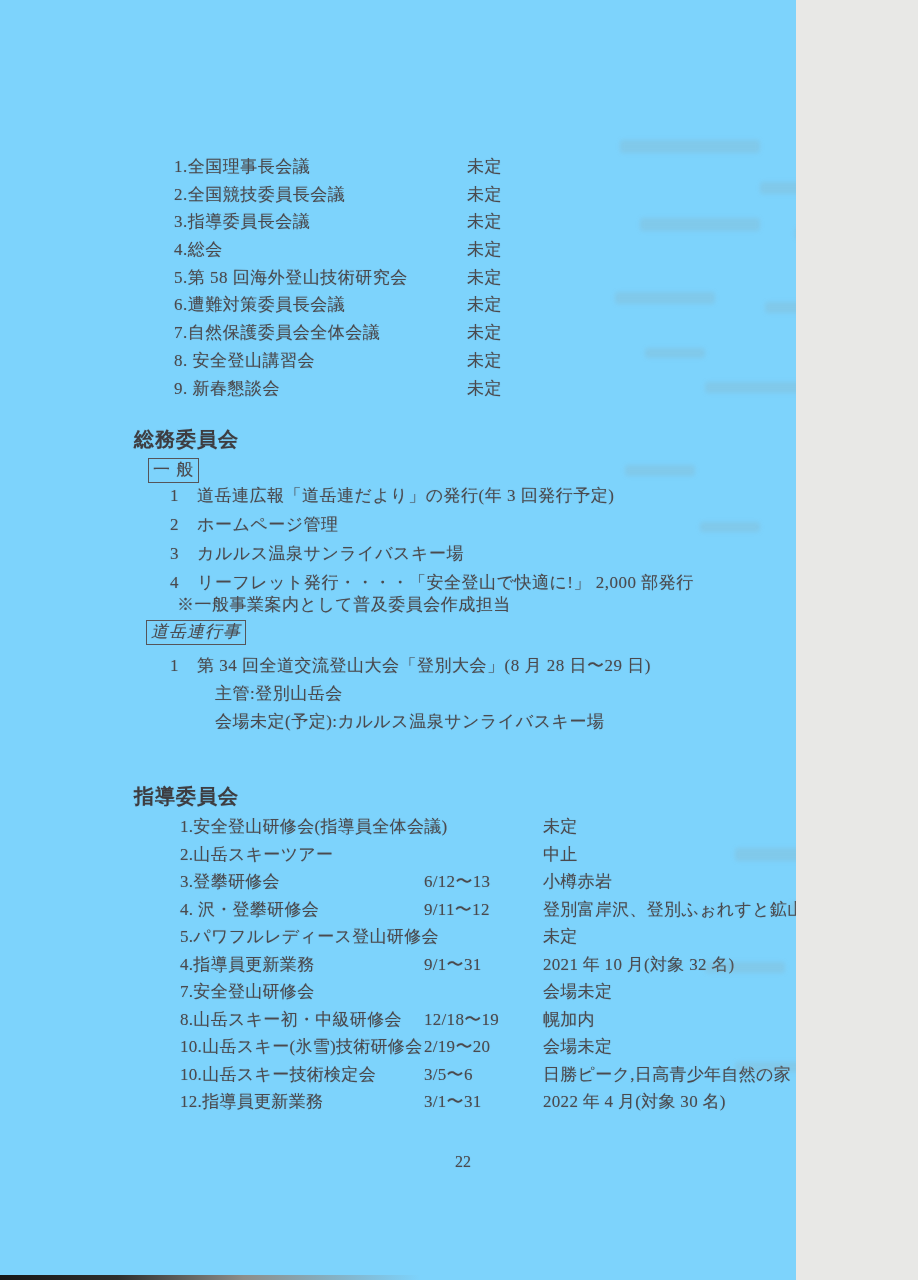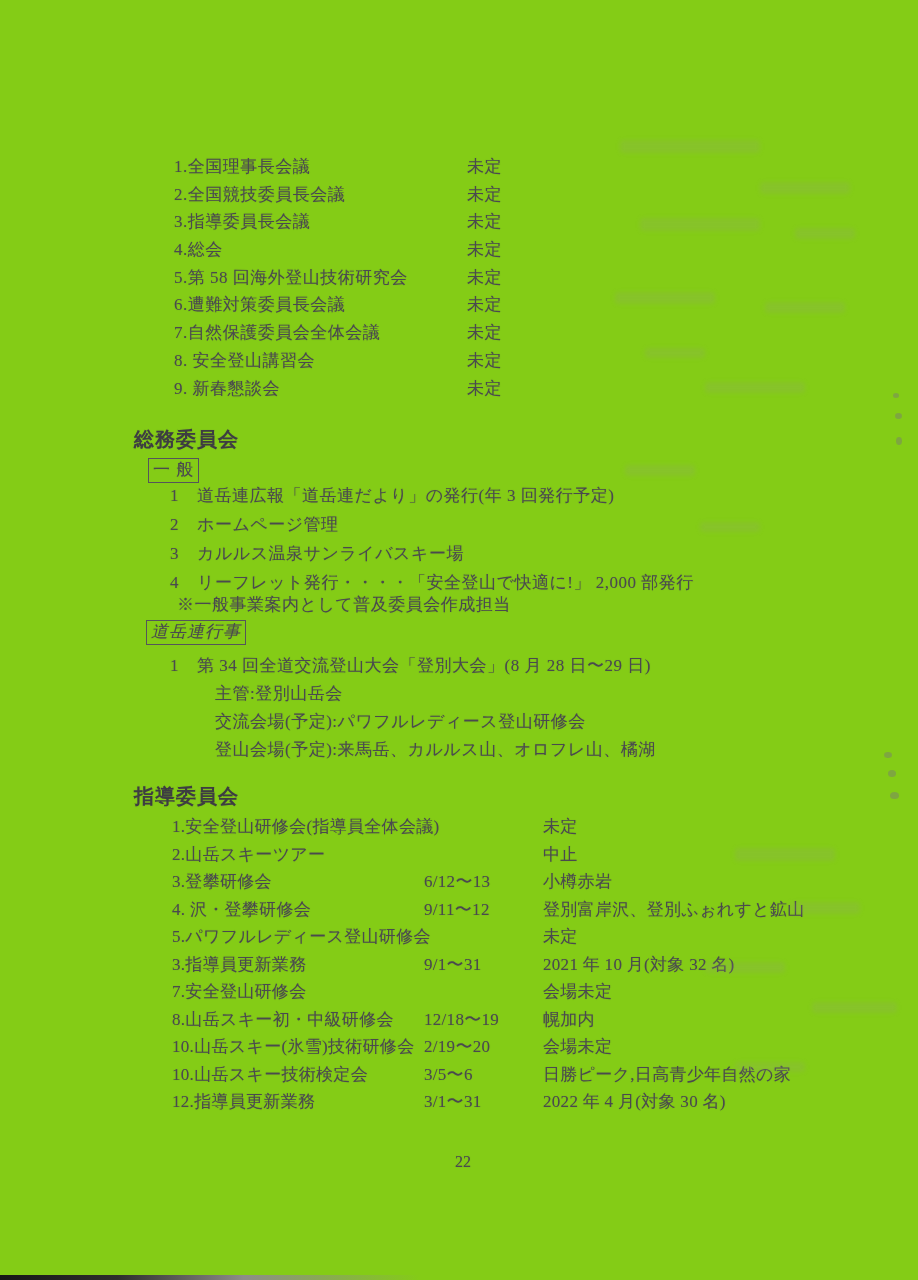--- a/index.html
+++ b/index.html
@@ -1,19 +1,19 @@
 <!DOCTYPE html>
 <html><head>
 <meta charset="utf-8">
 <style>
   html,body{margin:0;padding:0;background:#e8e8e6;}
   .page{
     position:relative;
-    width:918px;height:1280px;
-    background:#84cc16;
+    width:796px;height:1280px;
+    background:#7dd3fc;
     overflow:hidden;
     font-family:"Liberation Serif", serif;
     color:#4a4a4e;
     text-shadow:0 0 1px rgba(80,80,85,0.35);
     font-size:17px;
   }
   .abs{position:absolute;}
   .section-heading{
     font-family:"Liberation Sans", sans-serif;
     font-weight:bold;
@@ -43,21 +43,21 @@
   .rowB .txt{position:absolute;left:27px;white-space:nowrap;}
   .noteB{left:177px;top:593px;line-height:24px;letter-spacing:0.5px;white-space:nowrap;}
   .eventLine{left:170px;top:652px;width:700px;height:28px;line-height:28px;letter-spacing:0.5px;}
   .eventLine .no{position:absolute;left:0;}
   .eventLine .txt{position:absolute;left:27px;white-space:nowrap;}
   .detailsB{left:215px;top:680px;width:640px;}
   .rowD{height:28px;line-height:28px;letter-spacing:0.5px;white-space:nowrap;}
   
   .listC{left:172px;top:813px;width:720px;}
   .rowC{position:relative;height:27.5px;line-height:27.5px;letter-spacing:0.3px;}
-  .rowC .lbl{position:absolute;left:0;white-space:nowrap;text-align:center;}
+  .rowC .lbl{position:absolute;left:8px;white-space:nowrap;text-align:center;}
   .rowC .dt{position:absolute;left:252px;width:105px;text-align:left;white-space:nowrap;}
   .rowC .pl{position:absolute;left:371px;white-space:nowrap;}
   
   .pageno{left:448px;top:1150px;width:30px;text-align:center;font-size:16px;line-height:24px;}
   
   .ghost{position:absolute;background:rgba(150,150,145,0.16);filter:blur(2px);border-radius:3px;}
   .dot{position:absolute;background:rgba(120,120,118,0.45);filter:blur(0.6px);border-radius:50%;}
   .bottom-strip{
     position:absolute;left:0;bottom:0;height:5px;width:420px;
     background:linear-gradient(to right,#161616 0%,#2e2e2c 28%,#8d8d89 58%,rgba(180,180,176,0) 100%);
@@ -156,26 +156,23 @@
     <span class="txt">第 34 回全道交流登山大会「登別大会」(8 月 28 日〜29 日)</span>
   </div>
 
   <div class="abs detailsB">
 
       <div class="rowD">
         <span>主管:登別山岳会</span>
       </div>
 
       <div class="rowD">
-        <span>交流会場(予定):パワフルレディース登山研修会</span>
-      </div>
-
-      <div class="rowD">
-        <span>登山会場(予定):来馬岳、カルルス山、オロフレ山、橘湖</span>
-      </div>
+        <span>会場未定(予定):カルルス温泉サンライバスキー場</span>
+      </div>
+
     </div>
 
   <div class="abs section-heading" style="left:134px;top:783px;">指導委員会</div>
 
   <div class="abs listC">
 
       <div class="rowC">
         <span class="lbl">1.安全登山研修会(指導員全体会議)</span>
         <span class="dt"></span>
         <span class="pl">未定</span>
@@ -199,21 +196,21 @@
         <span class="pl">登別富岸沢、登別ふぉれすと鉱山</span>
       </div>
 
       <div class="rowC">
         <span class="lbl">5.パワフルレディース登山研修会</span>
         <span class="dt"></span>
         <span class="pl">未定</span>
       </div>
 
       <div class="rowC">
-        <span class="lbl">3.指導員更新業務</span>
+        <span class="lbl">4.指導員更新業務</span>
         <span class="dt">9/1〜31</span>
         <span class="pl">2021 年 10 月(対象 32 名)</span>
       </div>
 
       <div class="rowC">
         <span class="lbl">7.安全登山研修会</span>
         <span class="dt"></span>
         <span class="pl">会場未定</span>
       </div>
 

